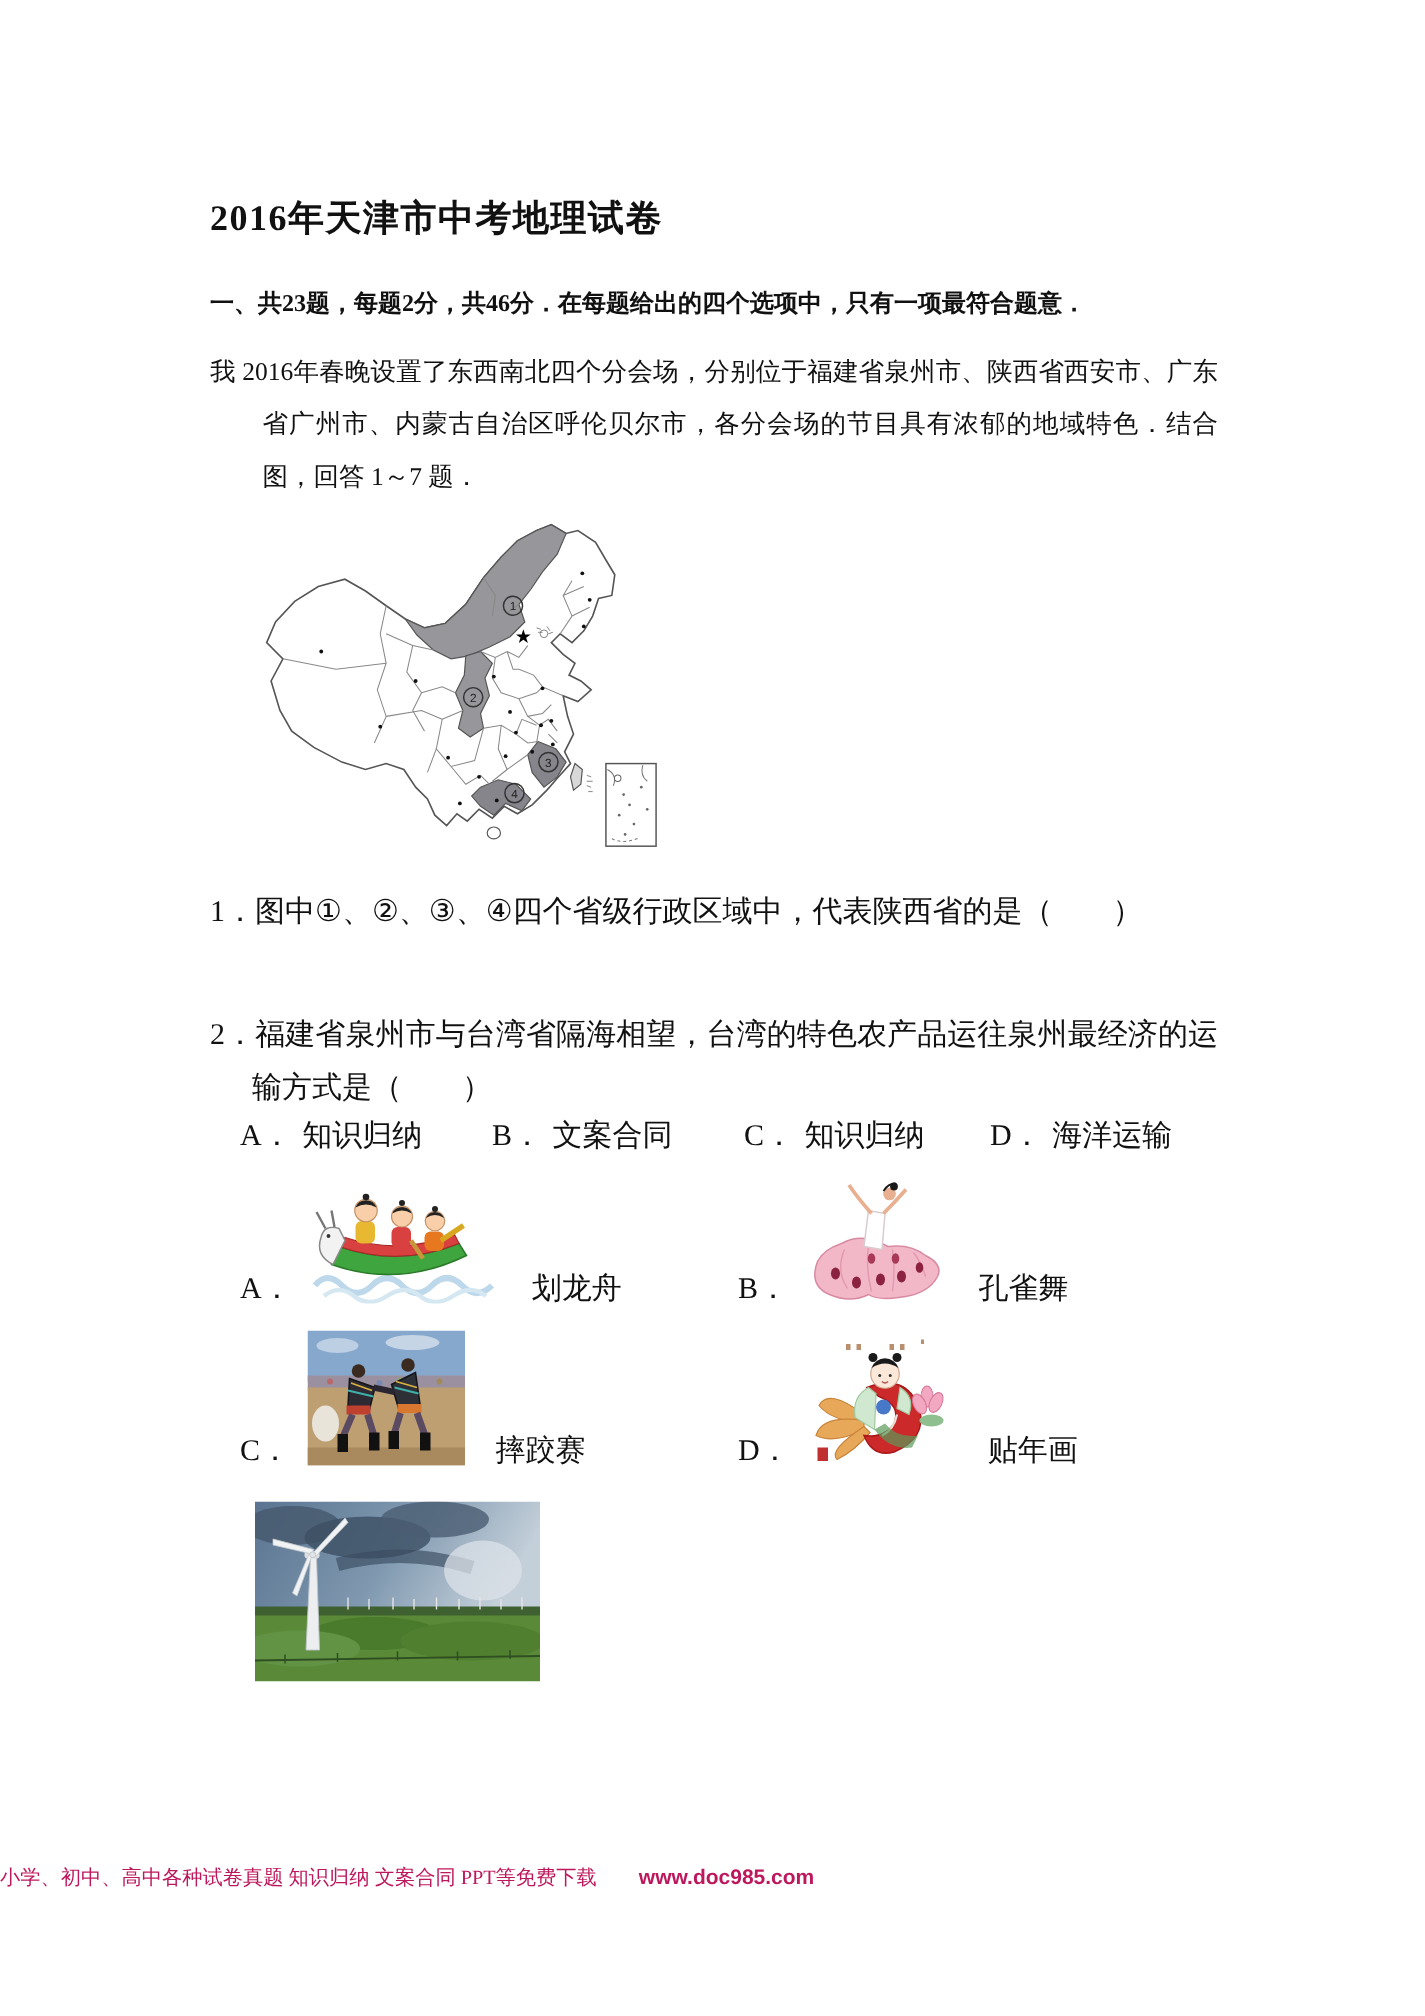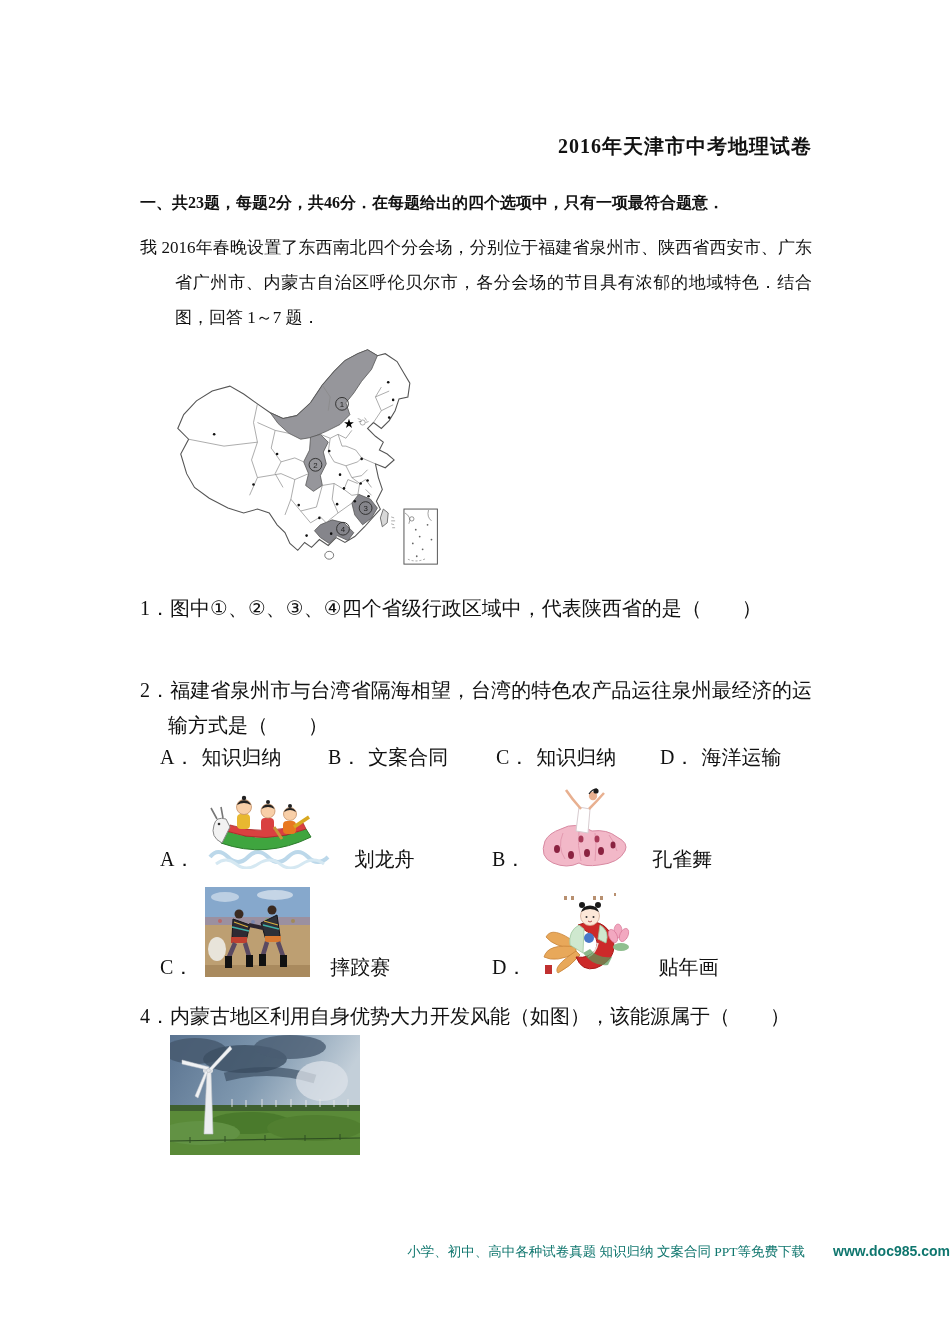--- a/index.html
+++ b/index.html
@@ -3,21 +3,21 @@
 <meta charset="utf-8">
 <style>
   html,body{margin:0;padding:0;}
   body{
     width:950px;height:1344px;background:#ffffff;position:relative;overflow:hidden;
     font-family:"Liberation Serif","DejaVu Serif","DejaVu Sans",serif;
     color:#111;
   }
   .content{margin-left:140px;width:672px;padding-top:130px;}
   .title{
-    text-align:right;font-size:20px;font-weight:bold;line-height:32px;
+    text-align:left;font-size:24px;font-weight:bold;line-height:32px;
     letter-spacing:1px;
   }
   .section-head{
     margin-top:30px;font-size:16px;font-weight:bold;line-height:22px;
   }
   .intro{
     margin-top:16px;font-size:17px;line-height:35px;text-align:justify;
     padding-left:35px;text-indent:-35px;
   }
   .map-wrap{margin:4px 0 0 25px;width:295px;height:228px;}
@@ -37,22 +37,22 @@
   .opt .lbl{margin-right:7px;}
   .imgopts{
     display:grid;grid-template-columns:332px 1fr;row-gap:18px;
     padding-left:20px;margin-top:0;
   }
   .imgopt{display:flex;align-items:flex-end;}
   .imgopt .lbl{margin-right:12px;line-height:20px;}
   .imgopt .cap{margin-left:20px;line-height:20px;}
   .photo-wrap{margin:4px 0 0 30px;}
   .footer{
-    position:absolute;left:0;right:0;top:1243px;text-align:right;
-    font-size:13.5px;color:#0f766e;
+    position:absolute;left:0;right:0;top:1243px;text-align:left;
+    font-size:13.5px;color:#be185d;
   }
   .footer .site{
     font-family:"Liberation Sans","DejaVu Sans",sans-serif;
     font-weight:bold;margin-left:28px;font-size:14px;
   }
   svg{display:block;}
 </style>
 </head>
 <body>
 
@@ -303,21 +303,20 @@
           <ellipse cx="83" cy="60" rx="8" ry="4" fill="#8fbf8f"></ellipse>
           <rect x="7" y="78" width="7" height="9" fill="#c03030"></rect>
         </svg>
         <span class="cap">贴年画</span>
       </div>
 
     </div>
   </div>
 
   <div class="question q4">
-    <div class="qstem"><span>4．</span><span>内蒙古地区利用自身优势大力开发风能（如图），该能源属于（　　）</span></div>
     <div class="photo-wrap">
       <svg width="190" height="120" viewBox="0 0 190 120">
         <defs>
           <linearGradient id="skyg" x1="0" y1="0" x2="1" y2="0.25">
             <stop offset="0" stop-color="#5a7390"></stop>
             <stop offset="0.55" stop-color="#8099b0"></stop>
             <stop offset="1" stop-color="#c3cfd9"></stop>
           </linearGradient>
         </defs>
         <rect x="0" y="0" width="190" height="78" fill="url(#skyg)"></rect>

